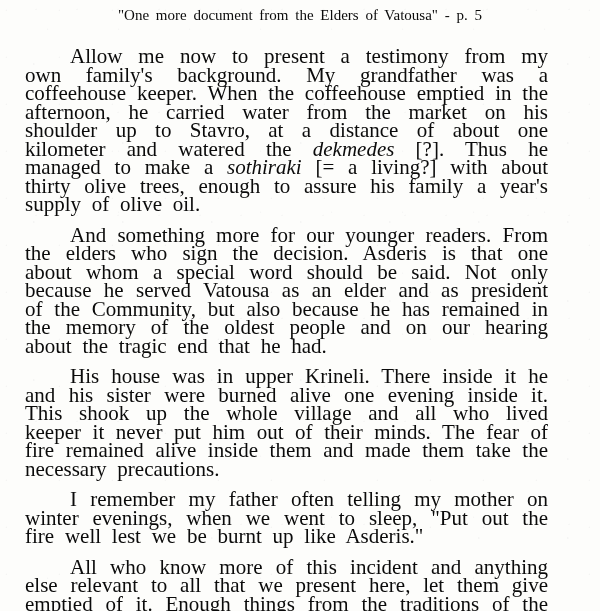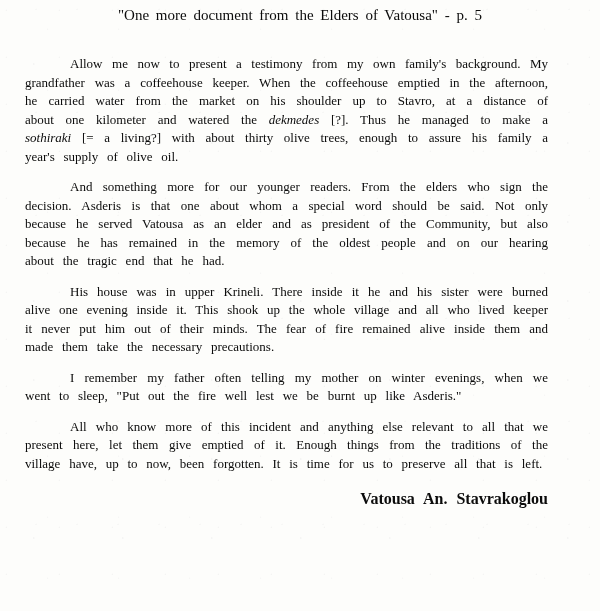--- a/index.html
+++ b/index.html
@@ -34,22 +34,22 @@
     word-spacing: 3px;
     white-space: nowrap;
   }
   .content {
     position: absolute;
     top: 47px;
     left: 25px;
     width: 523px;
   }
   .body-par {
-    margin: 8px 0 12px 0;
-    font-size: 13px;
+    margin: 0 0 12px 0;
+    font-size: 21px;
     line-height: 18.5px;
     text-align: justify;
     text-indent: 45px;
     word-spacing: 5.5px;
   }
   .body-par i {
     font-style: italic;
   }
   .signature {
     margin-top: 16px;

